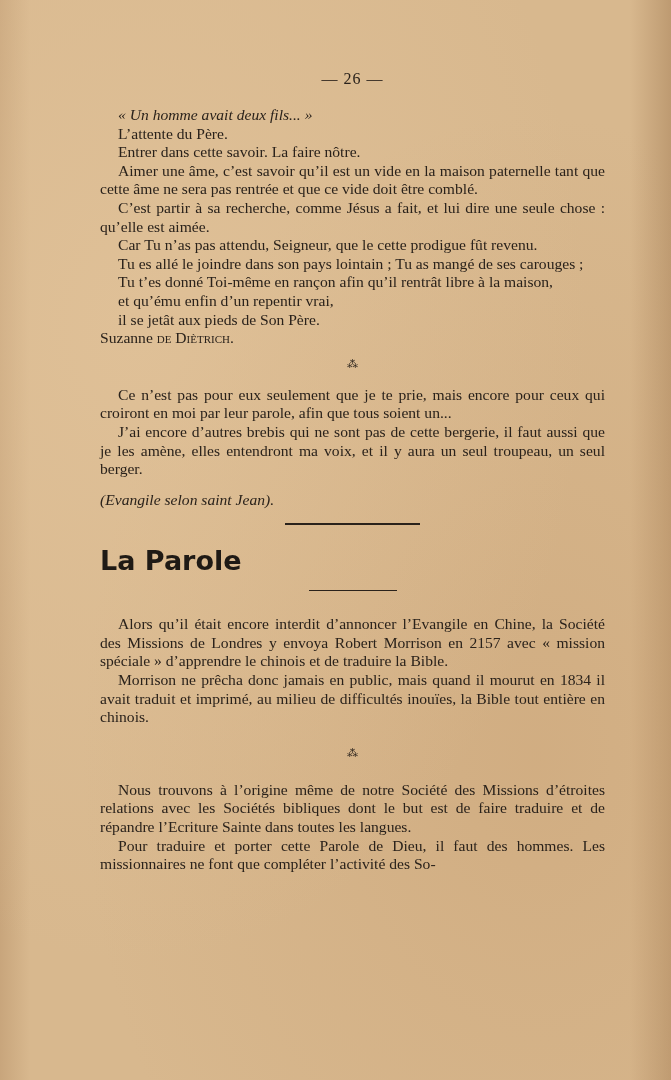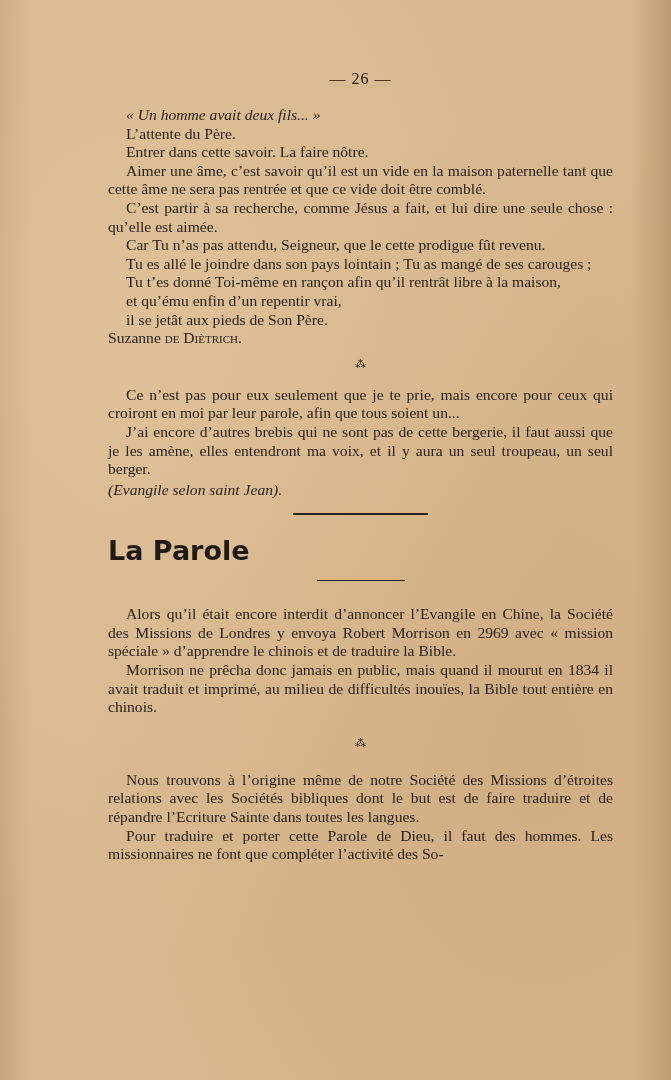--- a/index.html
+++ b/index.html
@@ -7,21 +7,21 @@
     width:671px; height:1080px; overflow:hidden;
     background:#d8b88e;
     background-image:
       radial-gradient(ellipse at 20% 30%, rgba(230,200,160,0.5), transparent 60%),
       radial-gradient(ellipse at 80% 70%, rgba(200,160,115,0.45), transparent 60%),
       linear-gradient(90deg, rgba(170,130,90,0.35) 0px, transparent 30px, transparent 630px, rgba(150,110,70,0.4) 671px);
     font-family: "Liberation Serif", "DejaVu Serif", serif;
     color:#2a221b;
     position:relative;
   }
-  .page { position:absolute; left:108px; top:60px; width:505px; }
+  .page { position:absolute; left:100px; top:60px; width:505px; }
   .pagenum { text-align:center; font-size:16px; margin:10px 0 18px 0; letter-spacing:1px; }
   p { margin:0; font-size:15.6px; line-height:18.6px; text-align:justify; text-indent:18px; }
   .it { font-style:italic; }
   .right { text-align:left; text-indent:0; }
   .sc { font-variant:small-caps; }
   .star { text-align:center; font-size:11px; margin:10px 0 16px 0; line-height:12px; }
   .rule { width:135px; height:1.5px; background:#2a221b; margin:0 auto; }
   .title {
     font-family:"DejaVu Sans", "Liberation Sans", sans-serif;
     font-weight:bold; font-size:27px; margin:20px 0 14px 0; color:#1f1a15;
@@ -48,31 +48,31 @@
       <span>Suzanne</span>
       <span class="sc">de Diètrich.</span>
     </p>
   </div>
 
   <div class="star">⁂</div>
 
   <div>
     <p>Ce n’est pas pour eux seulement que je te prie, mais encore pour ceux qui croiront en moi par leur parole, afin que tous soient un...</p>
     <p>J’ai encore d’autres brebis qui ne sont pas de cette bergerie, il faut aussi que je les amène, elles entendront ma voix, et il y aura un seul troupeau, un seul berger.</p>
-    <p class="right it" style="padding-right:14px;margin-top:2px;font-style:italic;">(Evangile selon saint Jean).</p>
+    <p class="right it" style="padding-right:14px;margin-top:12px;font-style:italic;">(Evangile selon saint Jean).</p>
   </div>
 
   <div class="rule" style="margin-top:14px;"></div>
 
   <div class="title">La Parole</div>
 
   <div class="rule" style="width:88px;margin-bottom:24px;"></div>
 
   <div>
-    <p>Alors qu’il était encore interdit d’annoncer l’Evangile en Chine, la Société des Missions de Londres y envoya Robert Morrison en 2969 avec « mission spéciale » d’apprendre le chinois et de traduire la Bible.</p>
+    <p>Alors qu’il était encore interdit d’annoncer l’Evangile en Chine, la Société des Missions de Londres y envoya Robert Morrison en 2157 avec « mission spéciale » d’apprendre le chinois et de traduire la Bible.</p>
     <p>Morrison ne prêcha donc jamais en public, mais quand il mourut en 1834 il avait traduit et imprimé, au milieu de difficultés inouïes, la Bible tout entière en chinois.</p>
   </div>
 
   <div class="star" style="margin:20px 0 22px 0;">⁂</div>
 
   <div>
     <p>Nous trouvons à l’origine même de notre Société des Missions d’étroites relations avec les Sociétés bibliques dont le but est de faire traduire et de répandre l’Ecriture Sainte dans toutes les langues.</p>
     <p>Pour traduire et porter cette Parole de Dieu, il faut des hommes. Les missionnaires ne font que compléter l’activité des So-</p>
   </div>
 </div>

